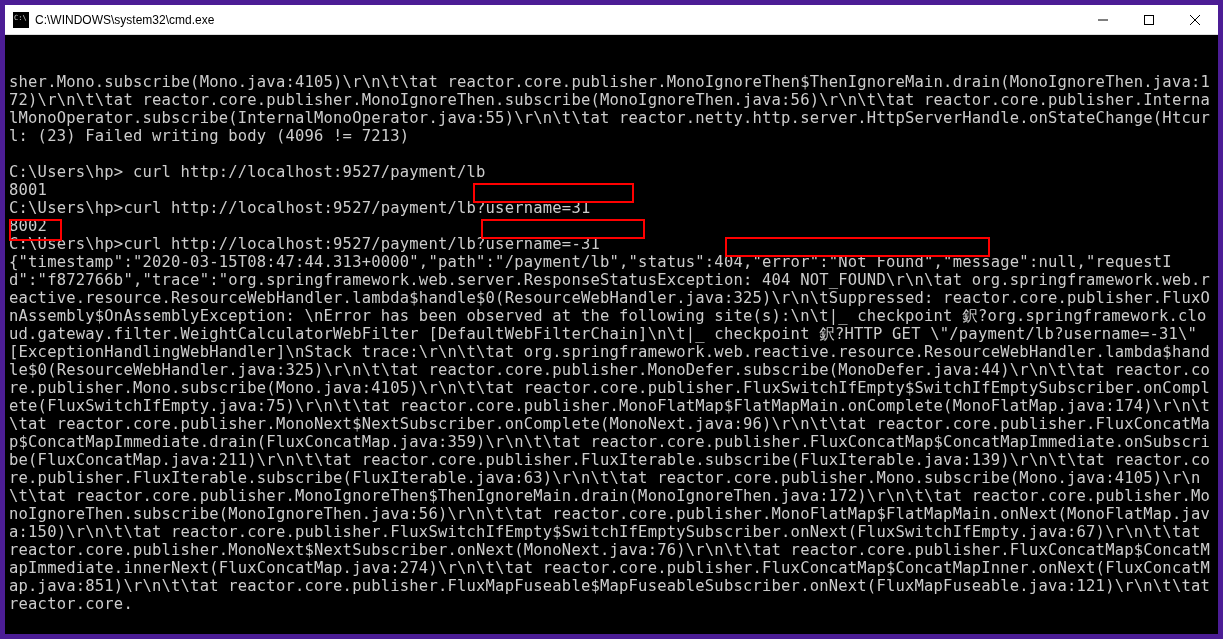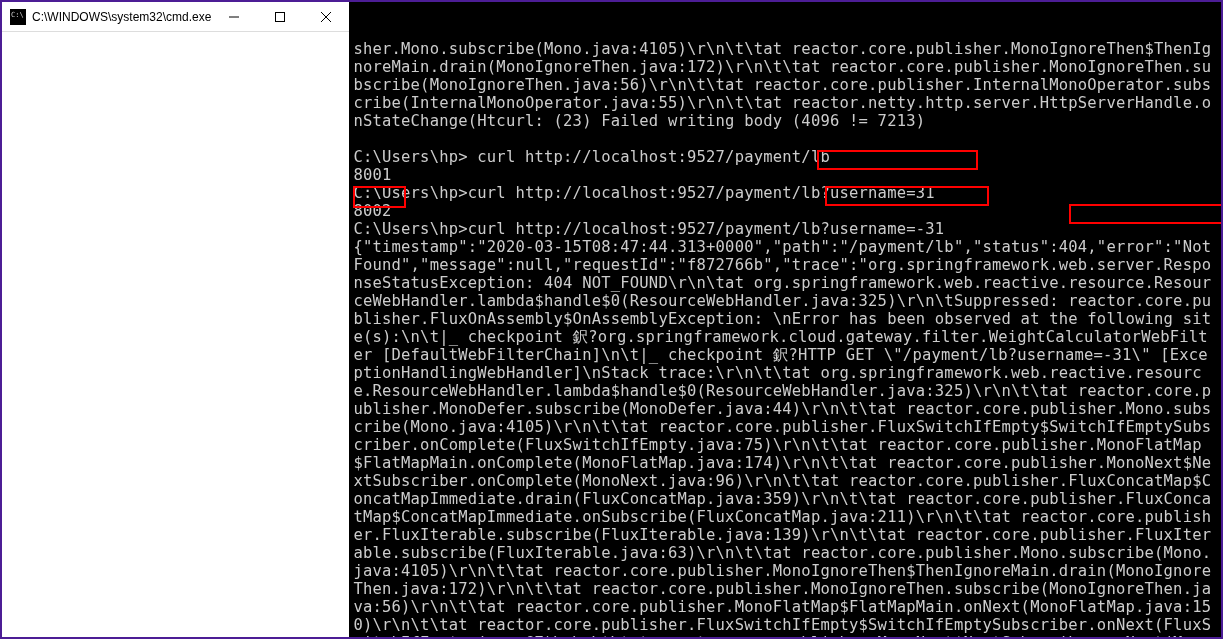--- a/index.html
+++ b/index.html
@@ -10,23 +10,23 @@
     body {
       font-family: "Segoe UI", Tahoma, sans-serif;
       background: #fff;
       width: 1223px;
       height: 639px;
       overflow: hidden;
     }
     .window {
       width: 100%;
       height: 100%;
-      border: 2px solid #4c1d95;
+      border: 5px solid #4c1d95;
       display: flex;
-      flex-direction: row;
+      flex-direction: column;
     }
     .titlebar {
       height: 30px;
       background: #fff;
       display: flex;
       align-items: center;
       border-bottom: 1px solid #ddd;
     }
     .titlebar-icon {
       width: 16px;

